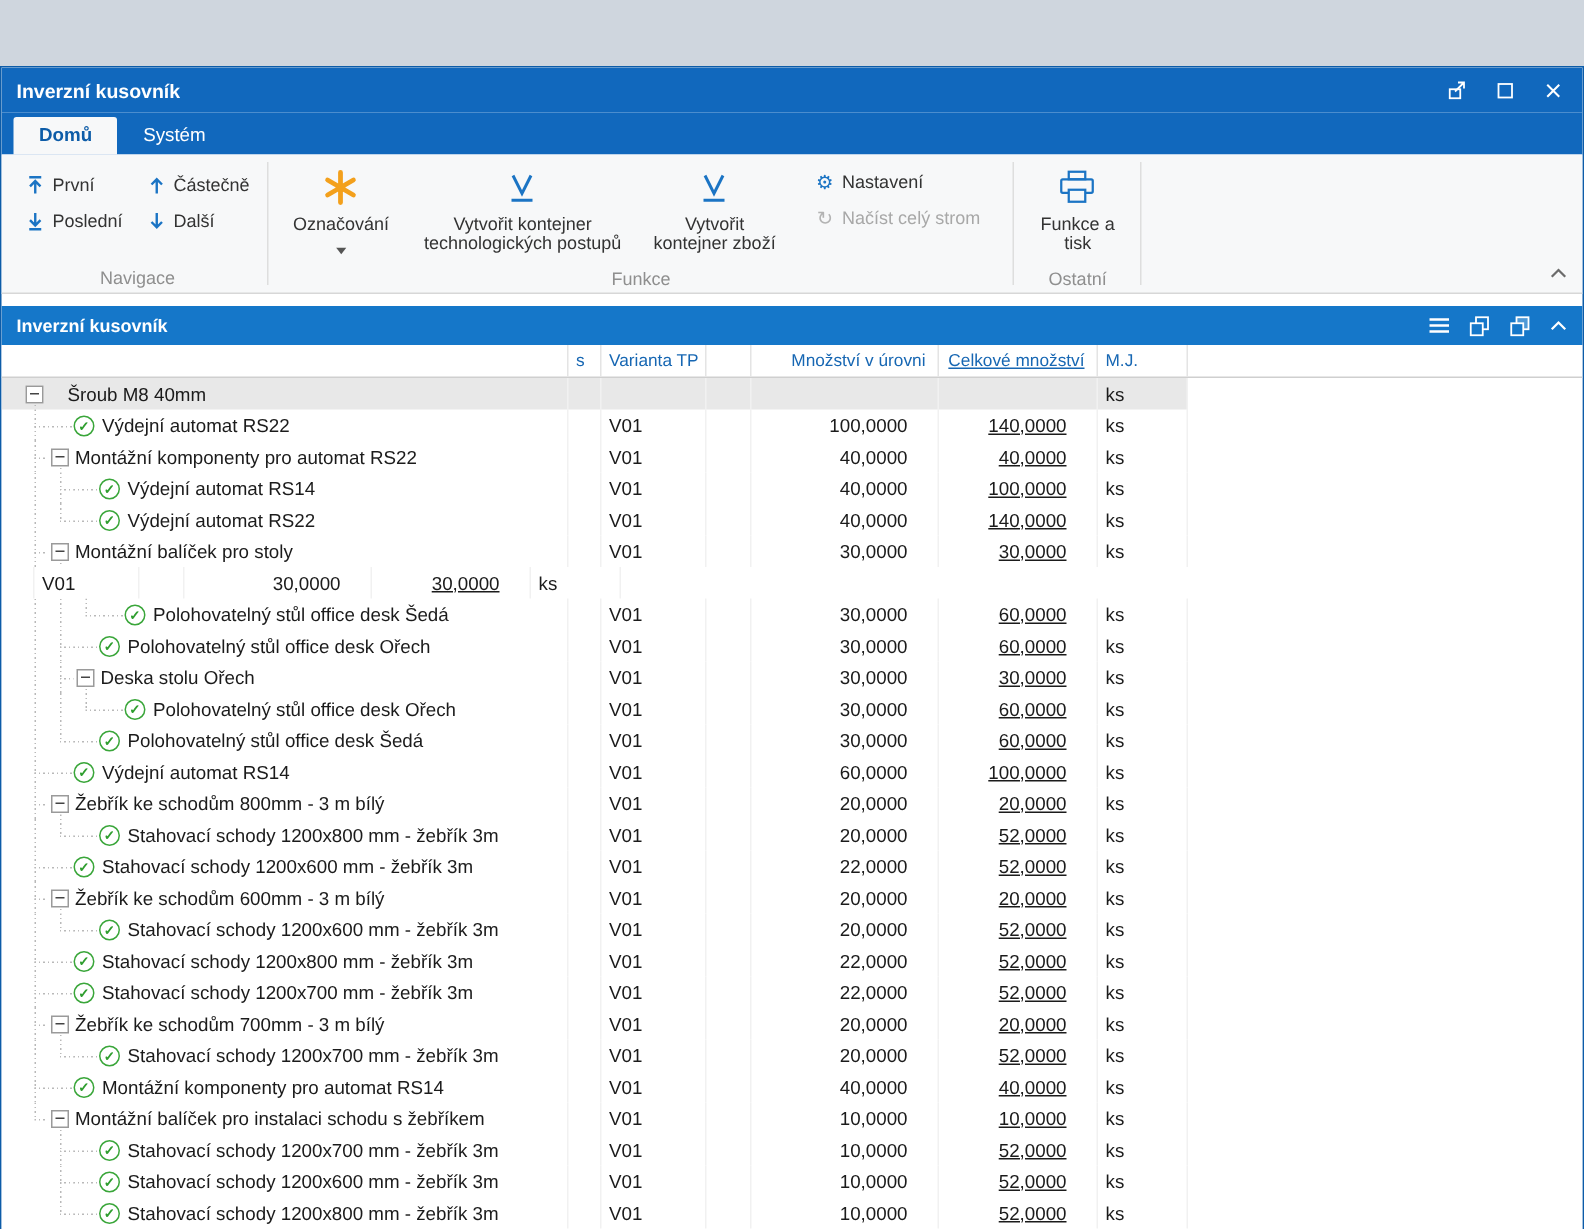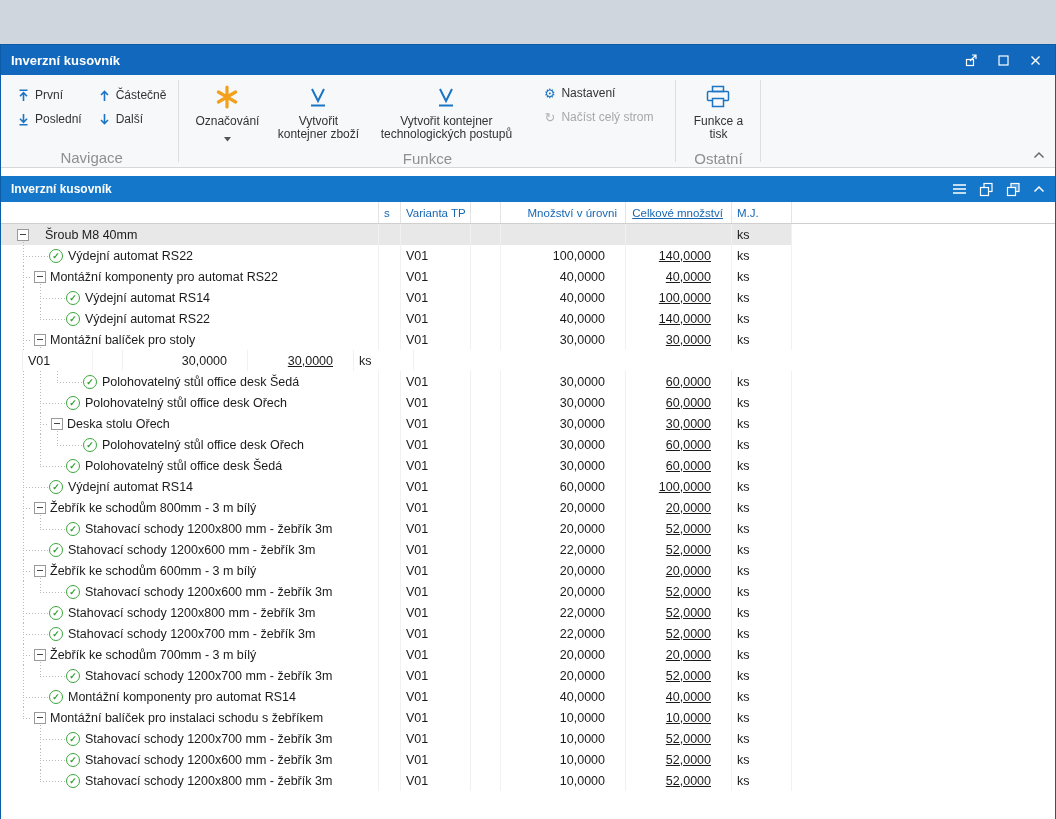--- a/index.html
+++ b/index.html
@@ -19,21 +19,21 @@
   
   .tabstrip { height:28px; background:#1168bd; display:flex; align-items:flex-end; padding-left:8px; flex:none; }
   .tab { height:25px; line-height:25px; padding:0 17px; font-size:12.5px; color:#fff; }
   .tab.active { background:#f7f8f9; color:#0d5ca8; font-weight:bold; border-radius:2px 2px 0 0; }
 
   
   .ribbon { height:93px; background:#f7f8f9; border-bottom:1px solid #d7d7d7;
             display:flex; align-items:stretch; padding:0 4px; position:relative; flex:none; }
   .rgroup { display:flex; flex-direction:column; }
   .rg-content { flex:1; display:flex; align-items:flex-start; padding:5px 6px 0; }
-  .rg-label { height:16px; text-align:center; font-size:15px; color:#8f8f8f; line-height:13px; flex:none; }
+  .rg-label { height:16px; text-align:center; font-size:12px; color:#8f8f8f; line-height:13px; flex:none; }
   .rg-sep { width:1px; background:#dedede; margin:5px 0; flex:none; }
 
   .nav-grid { display:grid; grid-template-columns:auto auto; grid-auto-rows:22px;
               column-gap:4px; row-gap:2px; padding-top:4px; }
   .sbtn { display:flex; align-items:center; gap:5px; font-size:12px; color:#333;
           padding:2px 6px; white-space:nowrap; border-radius:2px; }
   .sbtn .sicon { width:13px; display:flex; justify-content:center; flex:none; }
   .sbtn.disabled { color:#a8a8a8; }
   .glyph-blue { color:#1b74c4; font-size:13px; line-height:13px; }
   .glyph-gray { color:#b3b3b3; font-size:13px; line-height:13px; }
@@ -121,20 +121,24 @@
         </svg>
       </span>
       <span class="wbtn">
         <svg width="13" height="13" viewBox="0 0 13 13" stroke="#fff" stroke-width="1.4">
           <path d="M2.5 2.5 L10.5 10.5 M10.5 2.5 L2.5 10.5"></path>
         </svg>
       </span>
     </span>
   </div>
 
+  <div class="tabstrip">
+    <span class="tab active">Domů</span>
+    <span class="tab">Systém</span>
+  </div>
 
   <div class="ribbon">
     <div class="rgroup">
       <div class="rg-content">
         <div class="nav-grid">
           <span class="sbtn">
             <span class="sicon">
               <svg width="11" height="13" viewBox="0 0 11 13" fill="none" stroke="#1b74c4" stroke-width="1.6">
                 <path d="M1.5 1.2 H9.5 M5.5 12 V4 M2 7.2 L5.5 3.7 L9 7.2"></path>
               </svg>
@@ -180,37 +184,37 @@
               <path d="M13 3 V23 M4.4 8 L21.6 18 M4.4 18 L21.6 8"></path>
             </svg>
           </span>
           <span class="blabel">Označování</span>
           <span class="caret">
             <svg width="7" height="5" viewBox="0 0 7 5">
                 <path d="M0 0 L7 0 L3.5 4.5 Z" fill="#555"></path>
               </svg>
           </span>
         </div>
+        <div class="bbtn" style="width:152px">
+          <span class="bicon">
+            <svg width="20" height="21" viewBox="0 0 20 21" fill="none" stroke="#1b74c4">
+              <path d="M4 2 L10 14 L16 2" stroke-width="2"></path>
+                <path d="M3 18.5 H17" stroke-width="2"></path>
+            </svg>
+          </span>
+          <span class="blabel">Vytvořit kontejner technologických postupů</span>
+        </div>
         <div class="bbtn" style="width:92px">
           <span class="bicon">
             <svg width="20" height="21" viewBox="0 0 20 21" fill="none" stroke="#1b74c4">
               <path d="M4 2 L10 14 L16 2" stroke-width="2"></path>
                 <path d="M3 18.5 H17" stroke-width="2"></path>
             </svg>
           </span>
           <span class="blabel">Vytvořit kontejner zboží</span>
-        </div>
-        <div class="bbtn" style="width:152px">
-          <span class="bicon">
-            <svg width="20" height="21" viewBox="0 0 20 21" fill="none" stroke="#1b74c4">
-              <path d="M4 2 L10 14 L16 2" stroke-width="2"></path>
-                <path d="M3 18.5 H17" stroke-width="2"></path>
-            </svg>
-          </span>
-          <span class="blabel">Vytvořit kontejner technologických postupů</span>
         </div>
         <div class="small-col">
           <span class="sbtn">
             <span class="sicon glyph-blue">⚙</span>
             <span>Nastavení</span>
           </span>
           <span class="sbtn disabled">
             <span class="sicon glyph-gray">↻</span>
             <span>Načíst celý strom</span>
           </span>

